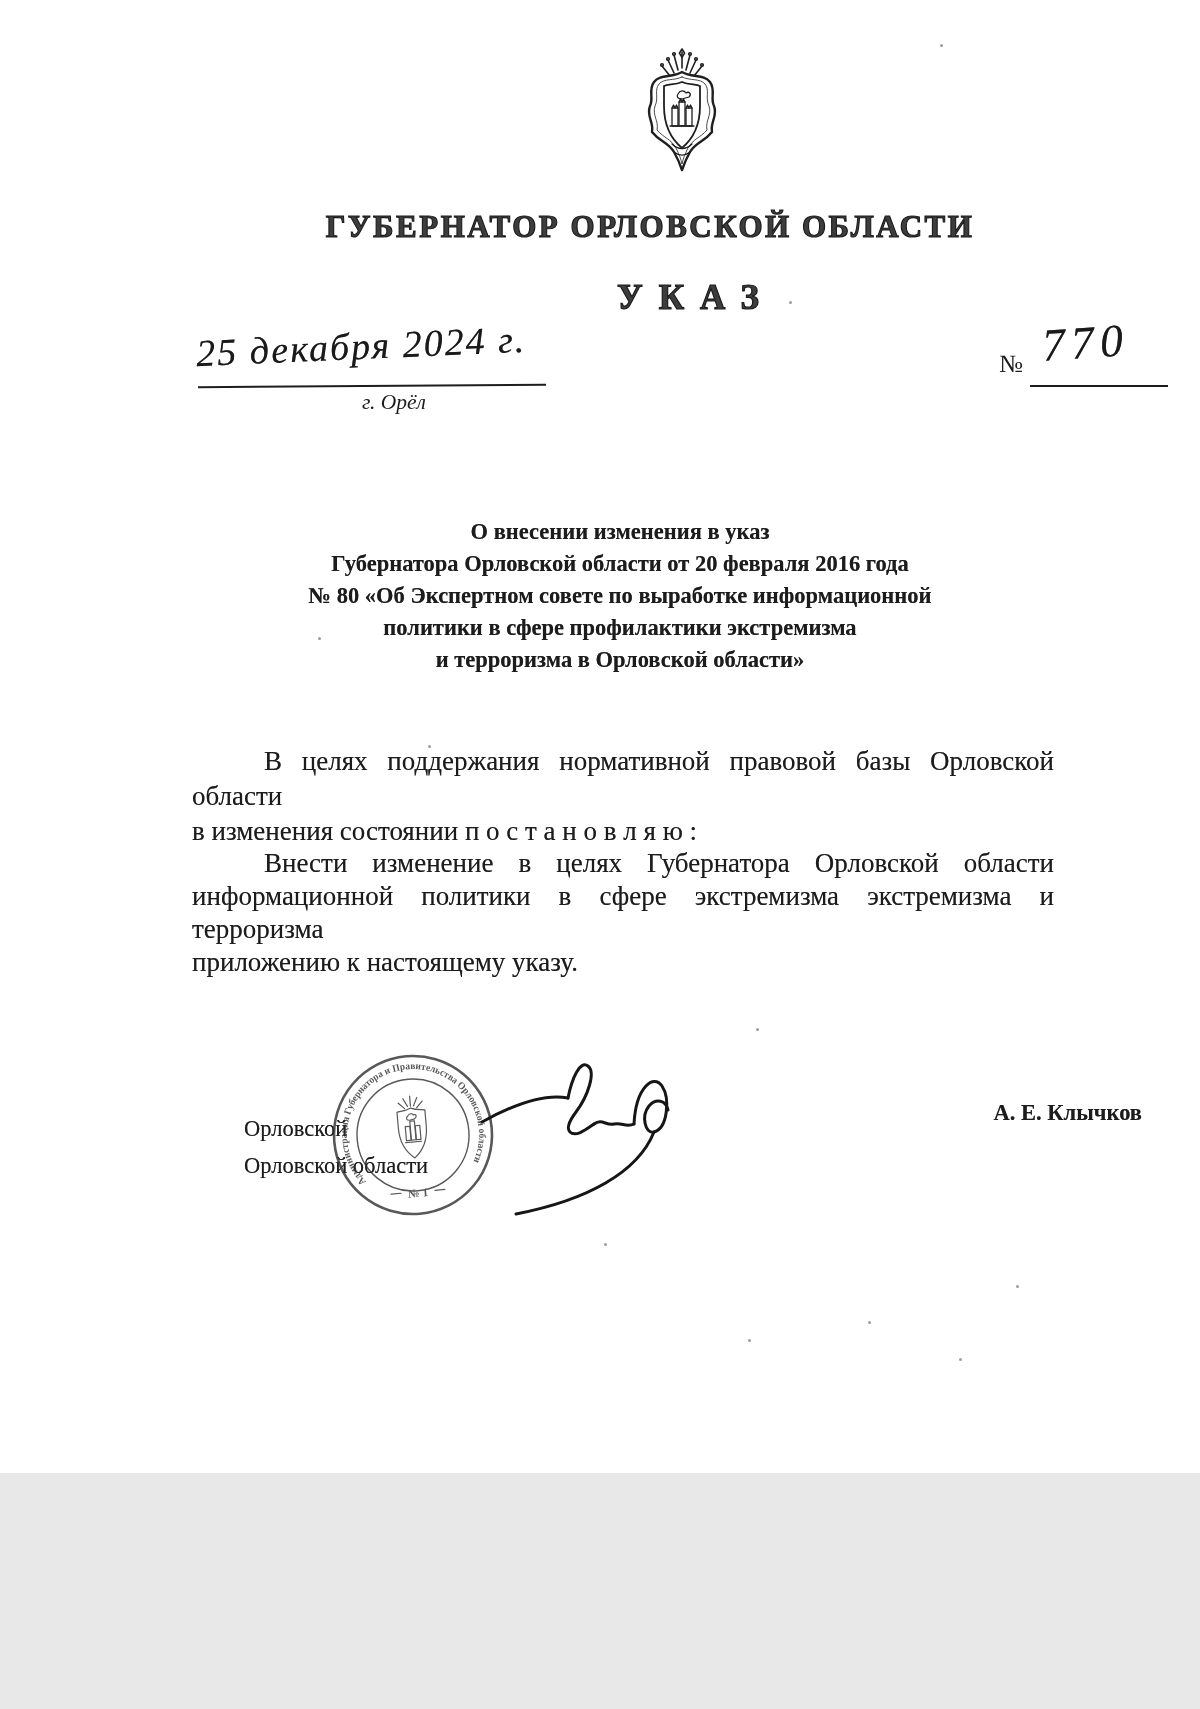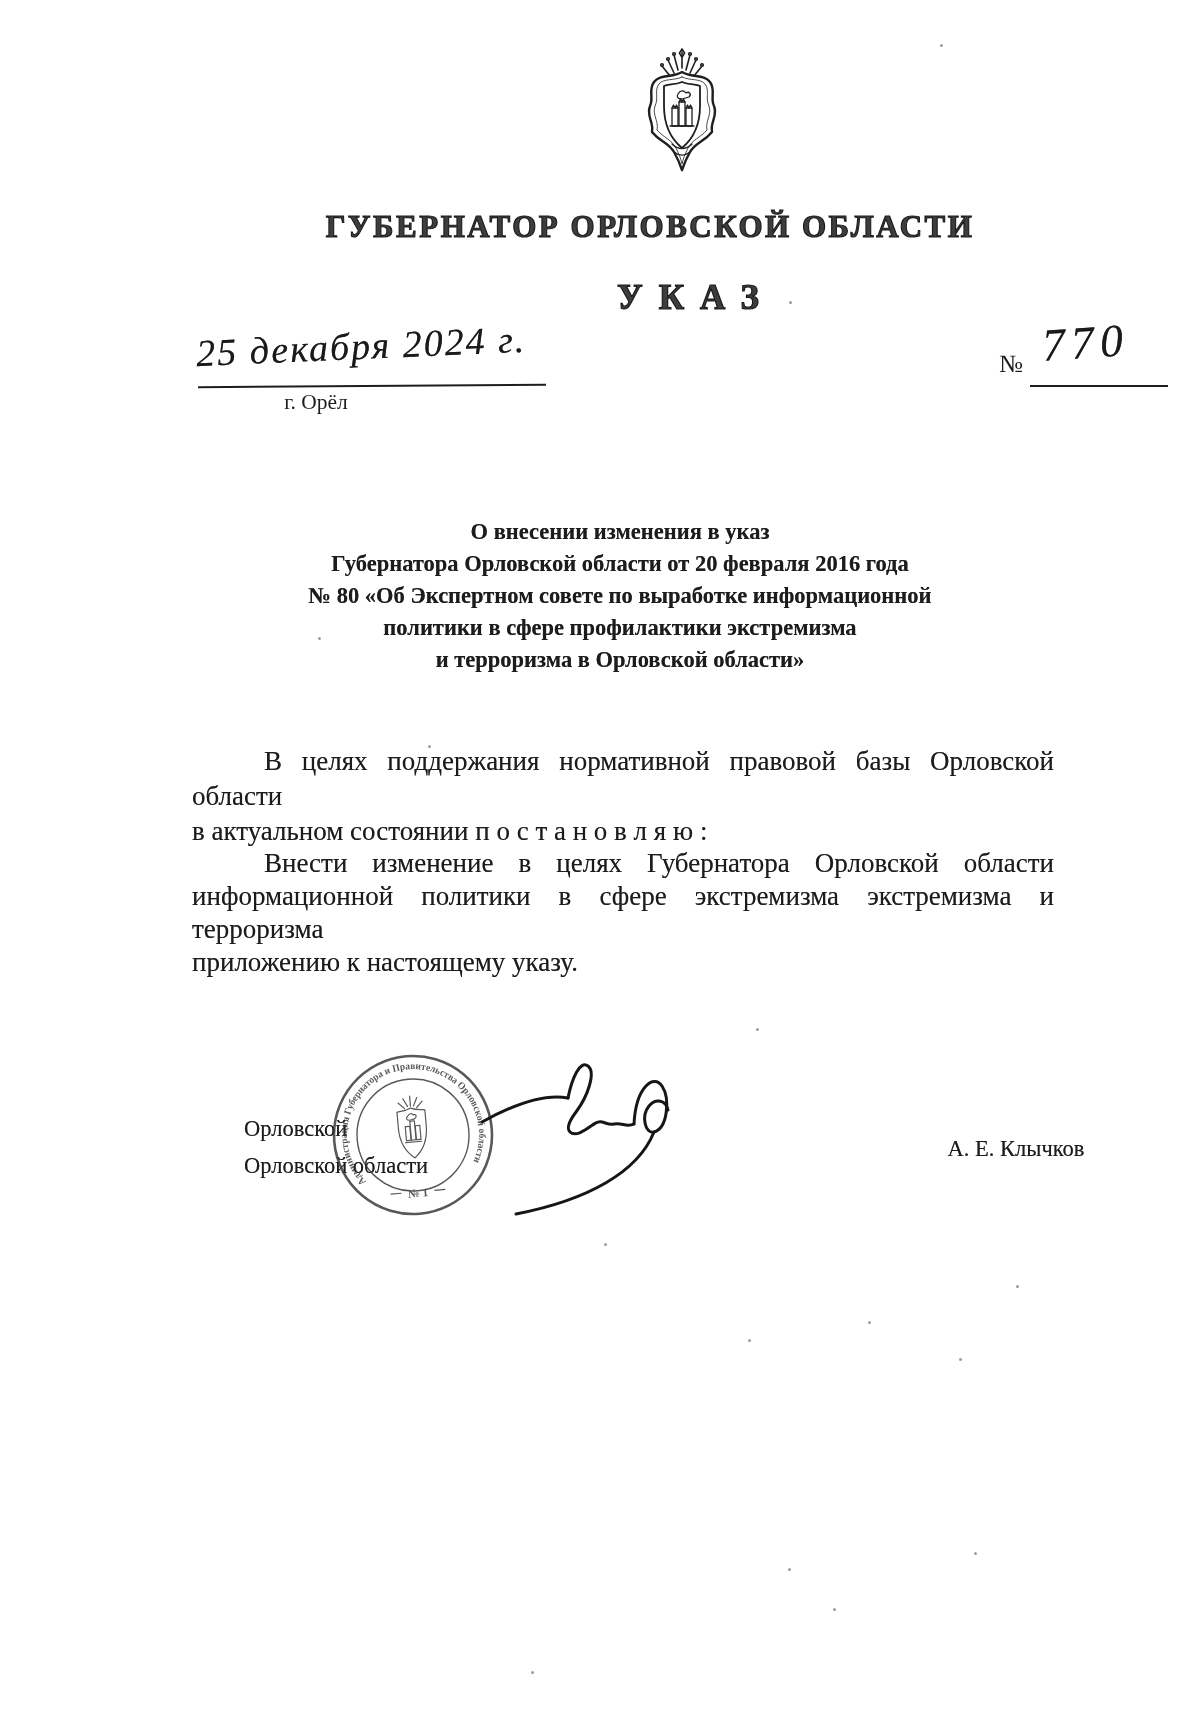--- a/index.html
+++ b/index.html
@@ -1,17 +1,17 @@
 <!DOCTYPE html>
 <html lang="ru"><head>
 <meta charset="utf-8">
 <style>
   html,body{margin:0;padding:0;background:#e8e8e8;}
   .page{
-    position:relative;width:1200px;height:1709px;margin:0 auto;
+    position:relative;width:1200px;height:1473px;margin:0 auto;
     background:#ffffff;overflow:hidden;
     font-family:"Liberation Serif","DejaVu Serif",serif;
     color:#1c1c1c;
   }
   
   .coat-svg{position:absolute;left:634px;top:48px;width:96px;height:130px;}
   .org-name{
     position:absolute;top:209px;left:50px;width:1200px;text-align:center;
     font-size:31px;font-weight:700;letter-spacing:2.5px;
     color:#3d3d3d;-webkit-text-stroke:1.1px #1a1a1a;
@@ -21,21 +21,21 @@
     font-size:35px;font-weight:700;letter-spacing:16px;
     color:#3d3d3d;-webkit-text-stroke:1.2px #1a1a1a;
   }
   
   .hand{
     font-style:italic;color:#1a1a1a;white-space:nowrap;
     text-shadow:0 0 .5px rgba(0,0,0,.6);
   }
   .hand-date{position:absolute;top:324px;left:196px;font-size:38px;letter-spacing:2px;transform:rotate(-2.5deg);}
   .date-rule{position:absolute;top:385px;left:198px;width:348px;border-top:2.2px solid #1d1d1d;transform:rotate(-.4deg);}
-  .place{position:absolute;top:390px;left:206px;width:220px;text-align:center;font-size:21.5px;}
+  .place{position:absolute;top:390px;left:206px;width:220px;text-align:right;font-size:21.5px;font-style:italic;}
   .num-label{position:absolute;top:350px;left:999px;font-size:25px;}
   .hand-num{position:absolute;top:316px;left:1042px;font-size:46px;letter-spacing:6px;transform:rotate(-4deg);}
   .num-rule{position:absolute;top:385px;left:1030px;width:138px;border-top:2.2px solid #1d1d1d;}
   
   .title{
     position:absolute;top:516px;left:20px;width:1200px;text-align:center;
     font-size:22.5px;font-weight:700;line-height:32px;
     text-shadow:0 0 .4px rgba(0,0,0,.55);
   }
   
@@ -43,21 +43,21 @@
     position:absolute;left:192px;width:862px;font-size:27px;
     text-shadow:0 0 .4px rgba(0,0,0,.5);
   }
   .para .line{text-align:justify;text-align-last:justify;}
   .para .line.first{text-indent:72px;}
   .para .line.last{text-align-last:left;}
   .para1{top:744px;line-height:35px;}
   .para2{top:847px;line-height:33px;}
   
   .sig-pos{position:absolute;top:1110px;left:244px;font-size:22.5px;line-height:37px;text-shadow:0 0 .4px rgba(0,0,0,.5);}
-  .sig-name{position:absolute;top:1136px;left:890px;width:252px;text-align:center;font-size:22.5px;text-shadow:0 0 .4px rgba(0,0,0,.5);}
+  .sig-name{position:absolute;top:1100px;left:890px;width:252px;text-align:right;font-size:22.5px;text-shadow:0 0 .4px rgba(0,0,0,.5);font-weight:bold;}
   .stamp-svg{position:absolute;left:328px;top:1050px;width:170px;height:170px;opacity:.82;transform:rotate(-5deg);}
   .sign-svg{position:absolute;left:476px;top:1052px;width:244px;height:172px;}
   
   .speck{position:absolute;width:3px;height:3px;border-radius:50%;background:#4a4a4a;opacity:.55;}
 </style>
 </head>
 <body>
 
 <div class="page">
 
@@ -110,21 +110,21 @@
   <div class="title">
     <div>О внесении изменения в указ</div>
     <div>Губернатора Орловской области от 20 февраля 2016 года</div>
     <div>№ 80 «Об Экспертном совете по выработке информационной</div>
     <div>политики в сфере профилактики экстремизма</div>
     <div>и терроризма в Орловской области»</div>
   </div>
 
   <div class="para para1">
     <div class="line first">В целях поддержания нормативной правовой базы Орловской области</div>
-    <div class="line last">в актуальном состоянии п о с т а н о в л я ю :</div>
+    <div class="line last">в изменения состоянии п о с т а н о в л я ю :</div>
   </div>
   <div class="para para2">
     <div class="line first">Внести изменение в целях Губернатора Орловской области</div>
     <div class="line">информационной политики в сфере экстремизма экстремизма и терроризма</div>
     <div class="line last">приложению к настоящему указу.</div>
   </div>
 
   <div class="sig-pos">
     <div>Орловской</div>
     <div>Орловской области</div>

